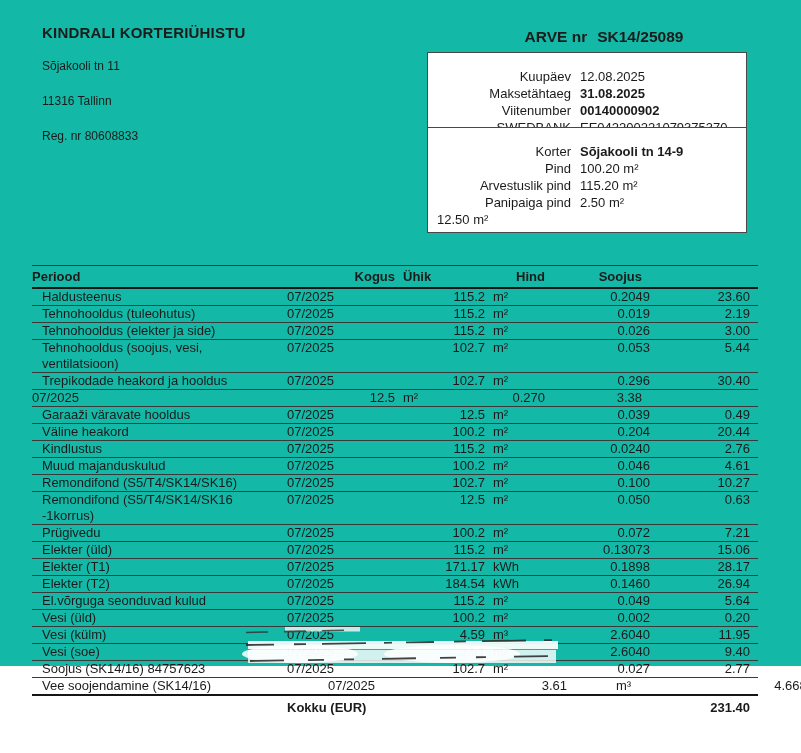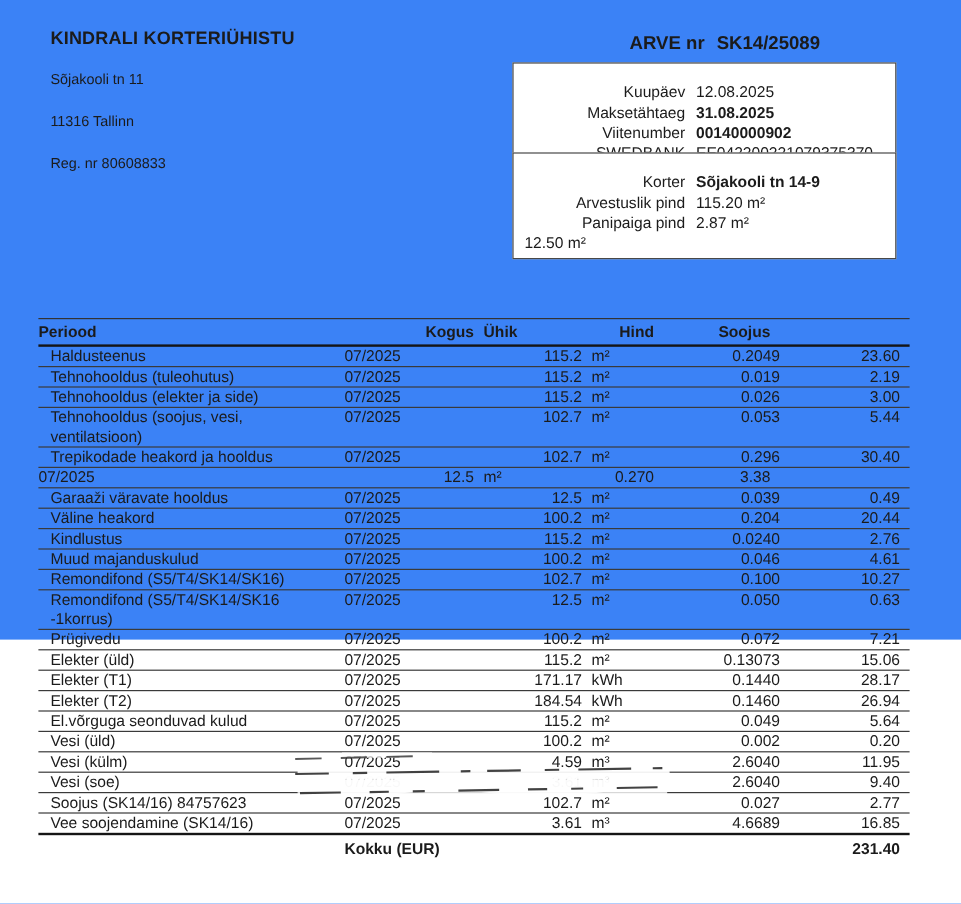--- a/index.html
+++ b/index.html
@@ -1,21 +1,21 @@
 <!DOCTYPE html>
 <html><head>
 <meta charset="utf-8">
 <style>
   html,body{margin:0;padding:0;}
   body{
     width:801px;height:753px;background:#ffffff;
     font-family:"Liberation Sans", sans-serif;
     color:#1b1b1b;overflow:hidden;
   }
-  .page{position:relative;width:801px;height:533px;background:#3b82f6;}
+  .page{position:relative;width:801px;height:666px;background:#14b8a6;}
 
   
   .sender{position:absolute;left:42px;top:24px;}
   .sender-name{font-size:15px;font-weight:bold;letter-spacing:.2px;margin-bottom:7px;}
   .sender-line{font-size:12px;line-height:19px;margin-top:16px;}
 
   
   .invoice-title{position:absolute;left:444px;top:28px;width:320px;text-align:center;
     font-size:15.5px;font-weight:bold;}
   .invoice-title .gap{display:inline-block;width:10px;}
@@ -30,21 +30,21 @@
   .box-value{padding-left:9px;}
   .bold{font-weight:bold;}
 
   
   .inv-table{position:absolute;left:32px;top:265px;width:726px;border-top:1px solid #333;}
   .t-row,.t-head,.t-total{display:grid;grid-template-columns:255px 108px 90px 60px 105px 108px;}
   .t-head{font-weight:bold;font-size:13px;line-height:19px;padding:1px 0;
     border-bottom:2.5px solid #151515;}
   .t-body .t-row{font-size:13px;line-height:16px;min-height:16px;
     border-bottom:1px solid #3a3a3a;}
-  .t-body .t-row:last-child{border-bottom:2.5px solid #151515;}
+  .t-body .t-row:last-child{border-bottom:2.5px solid #151515;gap:41px;}
   .c1{padding-left:10px;white-space:pre-line;}
   .c3{text-align:right;}
   .c4{padding-left:8px;}
   .c5{text-align:right;}
   .c6{text-align:right;padding-right:8px;}
   .t-total{font-size:13px;font-weight:bold;line-height:16px;padding-top:4px;}
   .t-total .label{grid-column:2;}
   .t-total .value{grid-column:6;text-align:right;padding-right:8px;}
 
   
@@ -84,26 +84,30 @@
       <div class="box-value">EE042200221079375370</div>
     </div>
   </div>
 
   <div class="info-box box2">
     <div class="box-row">
       <div class="box-label">Korter</div>
       <div class="box-value bold">Sõjakooli tn 14-9</div>
     </div>
     <div class="box-row">
+      <div class="box-label">Pind</div>
+      <div class="box-value">100.20 m²</div>
+    </div>
+    <div class="box-row">
       <div class="box-label">Arvestuslik pind</div>
       <div class="box-value">115.20 m²</div>
     </div>
     <div class="box-row">
       <div class="box-label">Panipaiga pind</div>
-      <div class="box-value">2.87 m²</div>
+      <div class="box-value">2.50 m²</div>
     </div>
     <div class="box-row">
       <div class="box-value">12.50 m²</div>
     </div>
   </div>
 
   <div class="inv-table">
     <div class="t-head">
       <div class="c2">Periood</div>
       <div class="c3">Kogus</div>
@@ -239,21 +243,21 @@
           <div class="c4">m²</div>
           <div class="c5">0.13073</div>
           <div class="c6">15.06</div>
         </div>
 
         <div class="t-row">
           <div class="c1">Elekter (T1)</div>
           <div class="c2">07/2025</div>
           <div class="c3">171.17</div>
           <div class="c4">kWh</div>
-          <div class="c5">0.1440</div>
+          <div class="c5">0.1898</div>
           <div class="c6">28.17</div>
         </div>
 
         <div class="t-row">
           <div class="c1">Elekter (T2)</div>
           <div class="c2">07/2025</div>
           <div class="c3">184.54</div>
           <div class="c4">kWh</div>
           <div class="c5">0.1460</div>
           <div class="c6">26.94</div>

